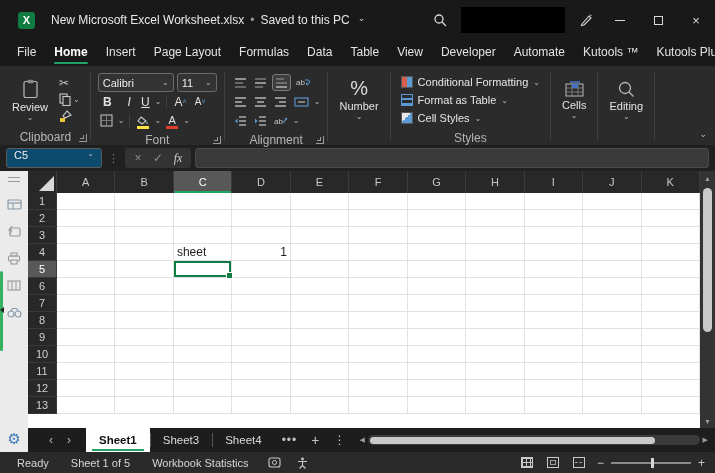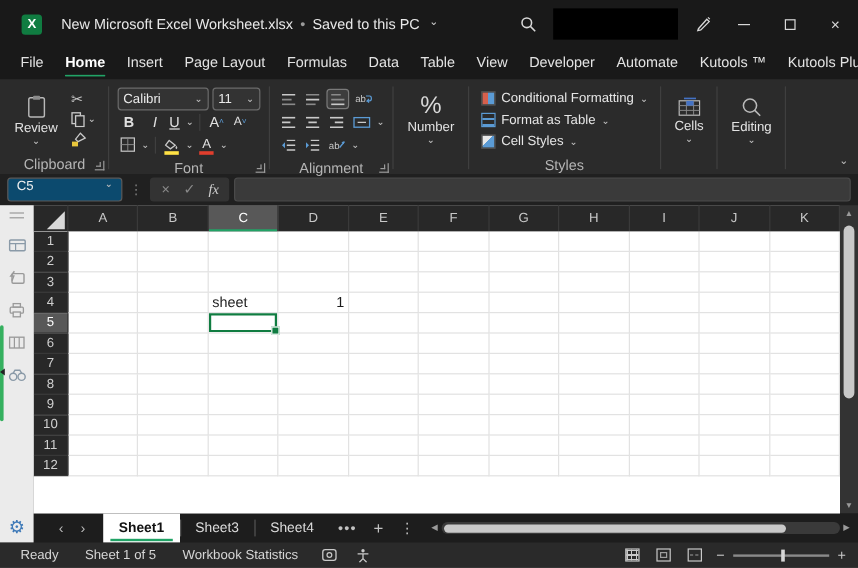--- a/index.html
+++ b/index.html
@@ -704,20 +704,34 @@
                 <div class="cell"></div>
                 <div class="cell"></div>
                 <div class="cell"></div>
                 <div class="cell"></div>
                 <div class="cell"></div>
                 <div class="cell"></div>
                 <div class="cell"></div>
                 <div class="cell"></div>
                 <div class="cell"></div>
               </div>
+              <div class="grow">
+                <div class="rowh">13</div>
+                <div class="cell"></div>
+                <div class="cell"></div>
+                <div class="cell"></div>
+                <div class="cell"></div>
+                <div class="cell"></div>
+                <div class="cell"></div>
+                <div class="cell"></div>
+                <div class="cell"></div>
+                <div class="cell"></div>
+                <div class="cell"></div>
+                <div class="cell"></div>
+              </div>
               <div class="grid-fill"></div>
             </div>
         </div>
 
         <div class="vscroll">
           <div class="vs-arrow">▲</div>
           <div class="vs-track">
             <div class="vs-thumb"></div>
           </div>
           <div class="vs-arrow">▼</div>

